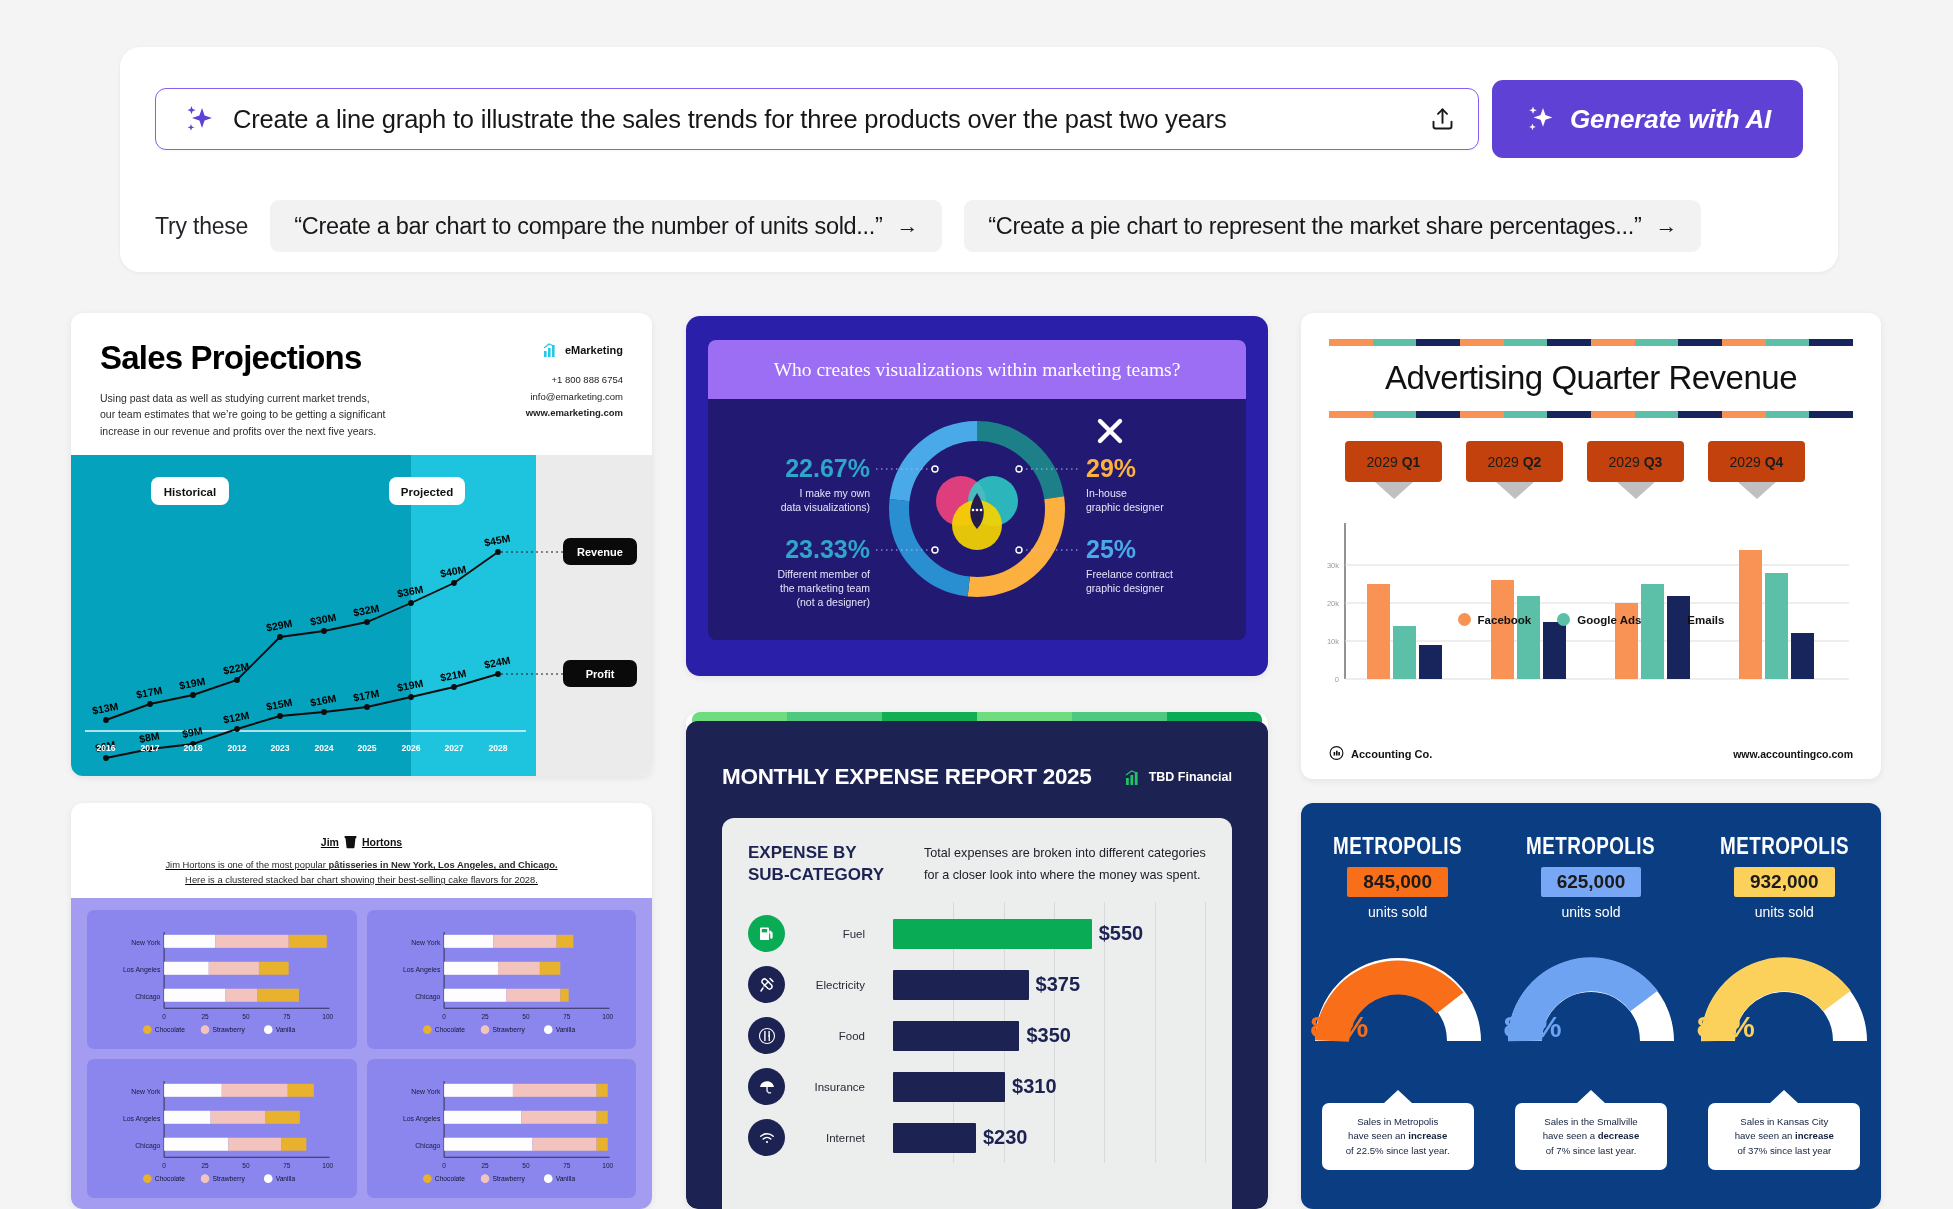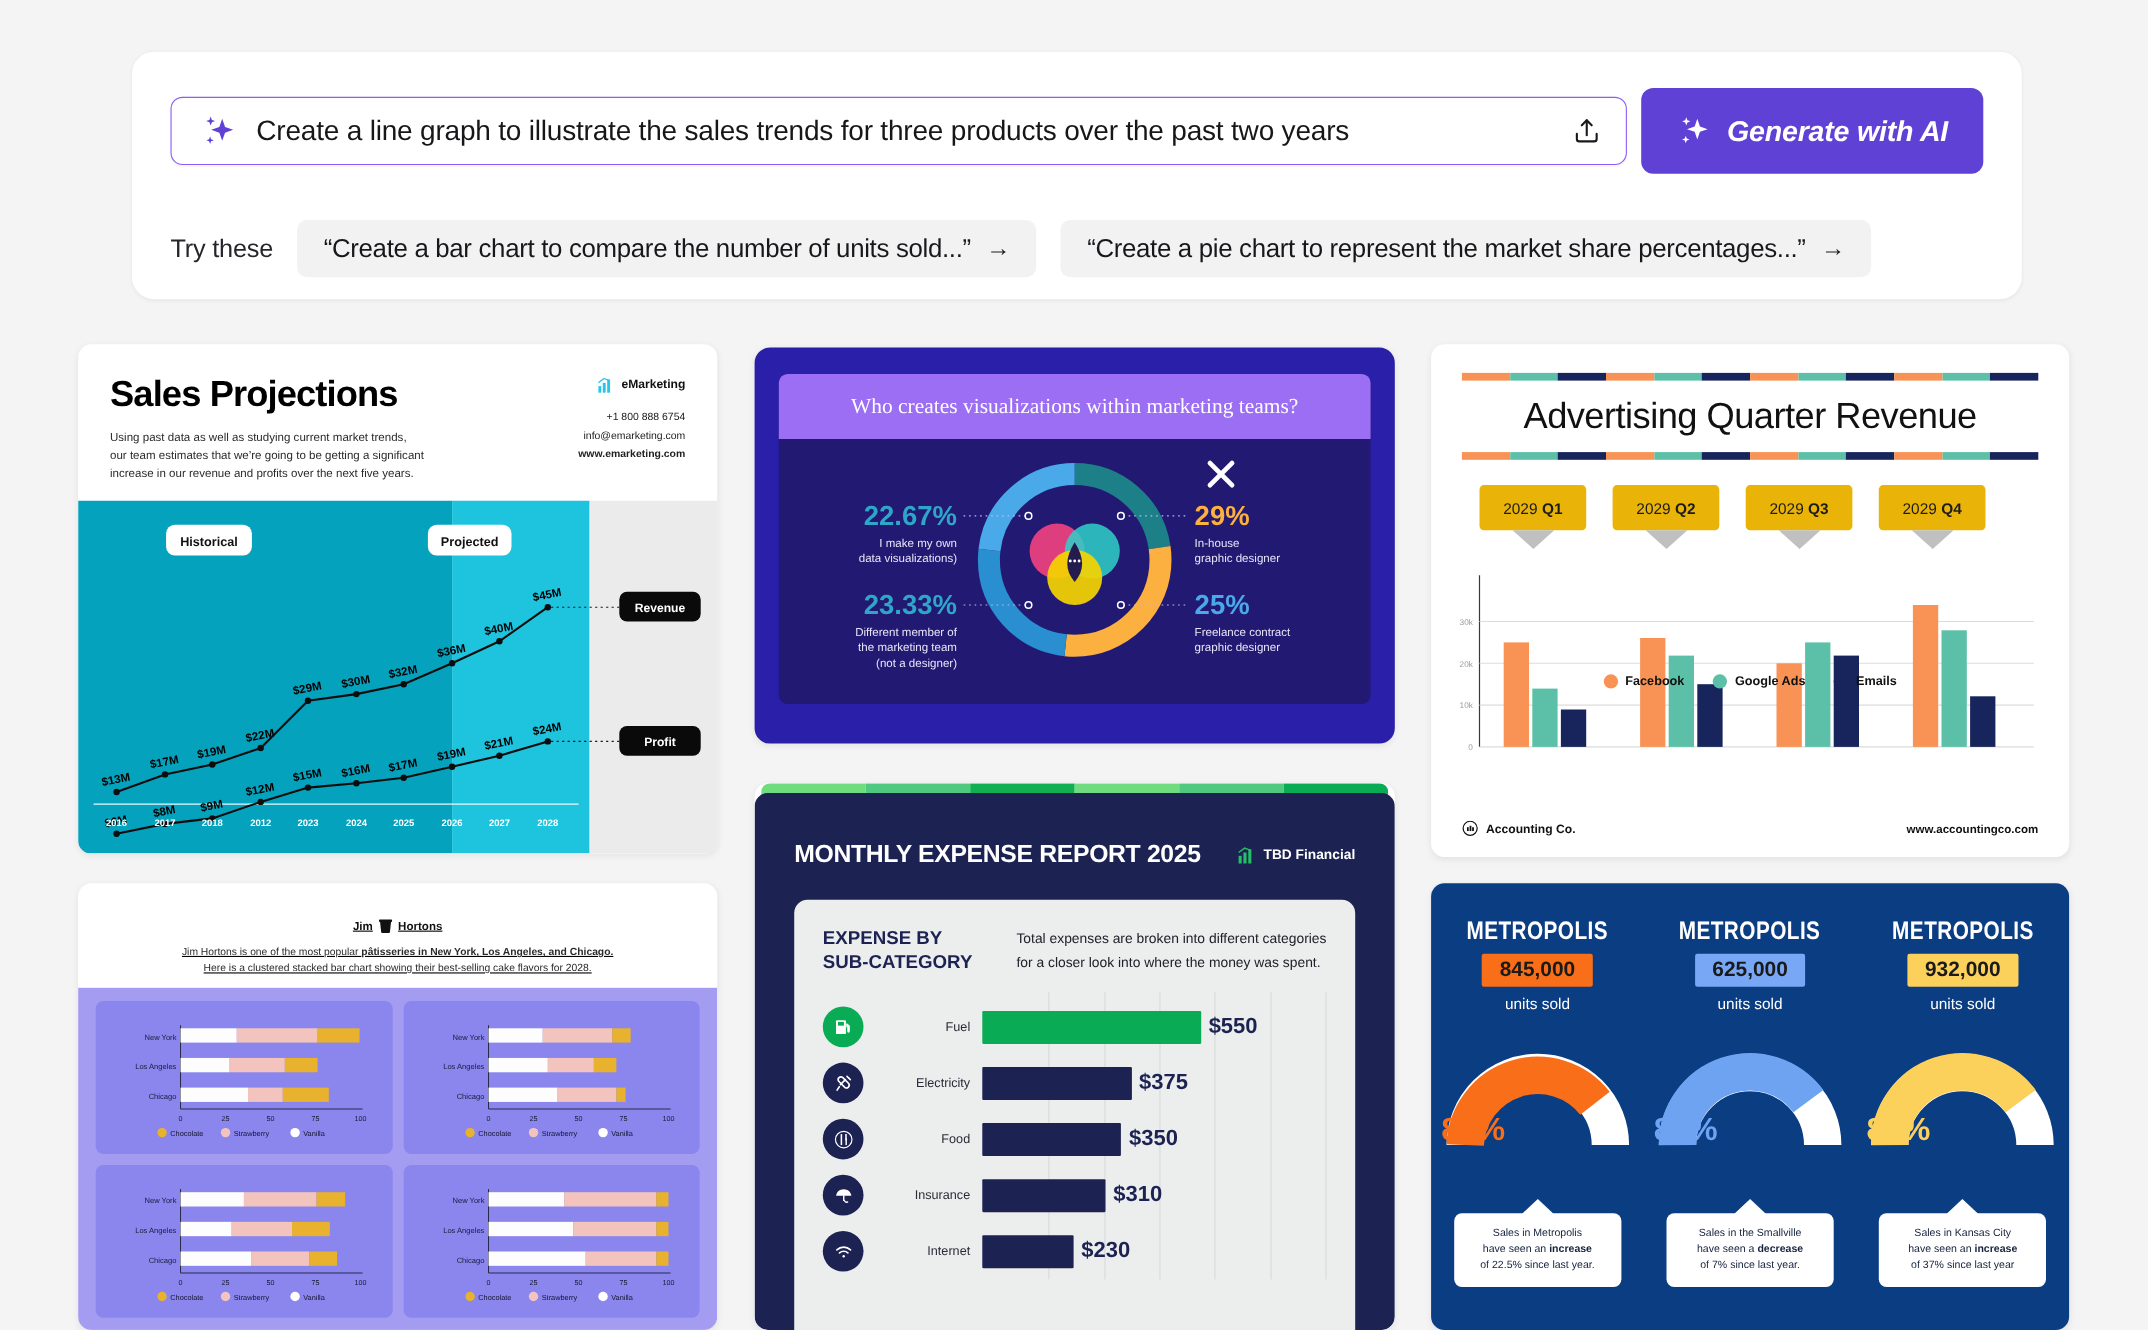--- a/index.html
+++ b/index.html
@@ -102,21 +102,21 @@
   
   .adv-rule { position: absolute; left: 28px; right: 28px; height: 7px; display: flex; }
   .adv-rule i { flex: 1; display: block; }
   .adv-title {
     position: absolute; left: 0; right: 0; top: 46px;
     text-align: center; font-size: 33px; color: #111; letter-spacing: -0.5px;
   }
   .adv-tabs { position: absolute; left: 44px; top: 128px; display: flex; gap: 24px; }
   .adv-tab { position: relative; width: 97px; }
   .adv-tab-body {
-    background: #eab308; border-radius: 4px; height: 41px;
+    background: #c2410c; border-radius: 4px; height: 41px;
     display: flex; align-items: center; justify-content: center;
     font-size: 14px; color: #1c1c1c;
   }
   .adv-tab-body b { font-weight: 700; margin-left: 4px; text-align: right; }
   .adv-tab-notch {
     position: absolute; left: 50%; transform: translateX(-50%); top: 41px;
     width: 0; height: 0; border-left: 19px solid transparent;
     border-right: 19px solid transparent; border-top: 17px solid #c0c0c0;
   }
   .adv-legend {
@@ -158,21 +158,21 @@
     position: absolute; left: 36px; right: 36px; top: 97px; bottom: 0;
     background: #eceded; border-radius: 12px 12px 0 0; padding: 24px 26px 0;
   }
   .exp-panel-head { display: flex; gap: 26px; }
   .exp-panel-h1 { font-size: 17px; font-weight: 700; color: #1c2252; line-height: 1.3; width: 150px;}
   .exp-panel-h2 { font-size: 12.6px; line-height: 1.75; color: #20202a; }
   .exp-rows { margin-top: 22px; position: relative; }
   .exp-row { display: flex; align-items: center; height: 51px; }
   .exp-icon { width: 37px; height: 37px; border-radius: 50%;
               display: flex; align-items: center; justify-content: center; flex: 0 0 37px; }
-  .exp-name { width: 108px; text-align: right; padding-right: 11px; font-size: 11.5px; color: #2b2b38; }
+  .exp-name { width: 108px; text-align: right; padding-right: 28px; font-size: 11.5px; color: #2b2b38; }
   .exp-barwrap { flex: 1; position: relative; height: 30px; display: flex; align-items: center; }
   .exp-bar { height: 30px; border-radius: 1px; }
   .exp-val { font-size: 20px; font-weight: 700; color: #1c2252; margin-left: 7px; }
   .exp-grid { position: absolute; left: 156px; right: 0; top: -6px; bottom: 0; display: flex; }
   .exp-grid i { flex: 1; border-right: 1px solid #d8d9da; }
 
   
   .mt-cols { position: absolute; left: 0; right: 0; top: 30px;
              display: flex; justify-content: space-around; }
   .mt-col { width: 175px; text-align: center; }

